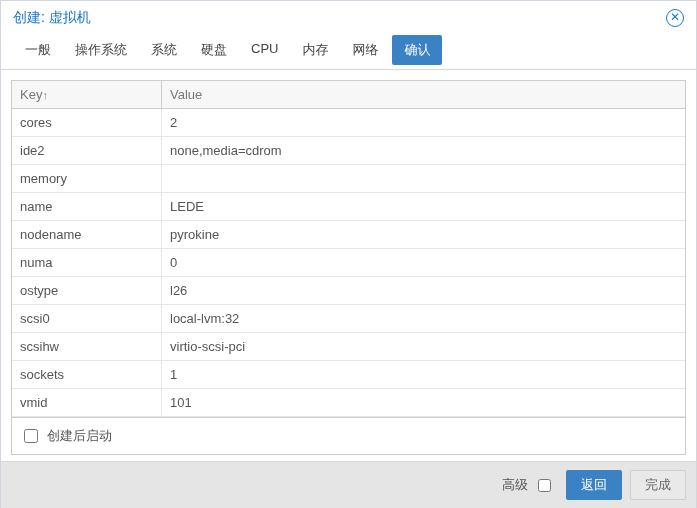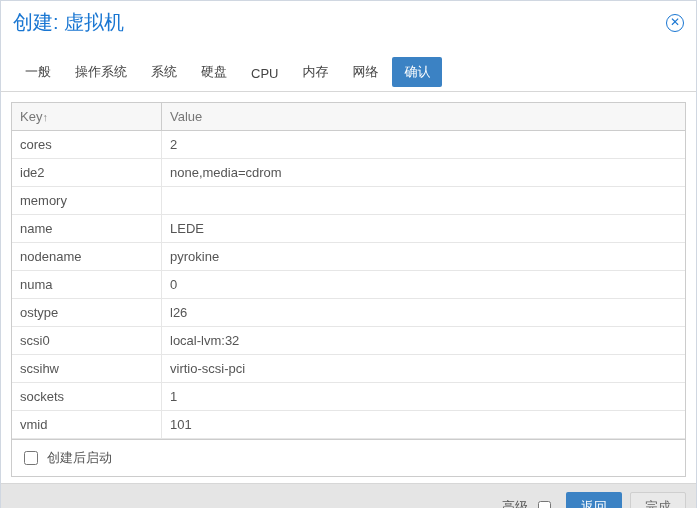--- a/index.html
+++ b/index.html
@@ -18,52 +18,52 @@
     flex-direction: column;
   }
   .titlebar {
     display: flex;
     align-items: center;
     justify-content: space-between;
     padding: 8px 12px 6px 12px;
   }
   .titlebar .title {
     color: #1976d2;
-    font-size: 20px;
+    font-size: 14px;
   }
   .close-btn {
     width: 18px; height: 18px;
     border: 1.5px solid #1976d2;
     border-radius: 50%;
     color: #1976d2;
     font-size: 12px;
     line-height: 15px;
     text-align: center;
     cursor: pointer;
   }
   .tabs {
     display: flex;
-    align-items: flex-end;
+    align-items: flex-start;
     gap: 4px;
     padding: 0 14px;
     border-bottom: 1px solid #d7d7d7;
   }
   .tab {
     padding: 8px 10px 10px 10px;
     color: #444;
     cursor: pointer;
     font-size: 13px;
   }
   .tab.active {
     background: #3b82c4;
     color: #fff;
     padding: 6px 12px;
     border-radius: 2px;
     margin-bottom: 4px;
-    margin-top: 15px;
+    margin-top: 2px;
   }
   .content {
     padding: 10px 10px 6px 10px;
   }
   .grid {
     border: 1px solid #ccc;
     min-height: 360px;
     display: flex;
     flex-direction: column;
   }

